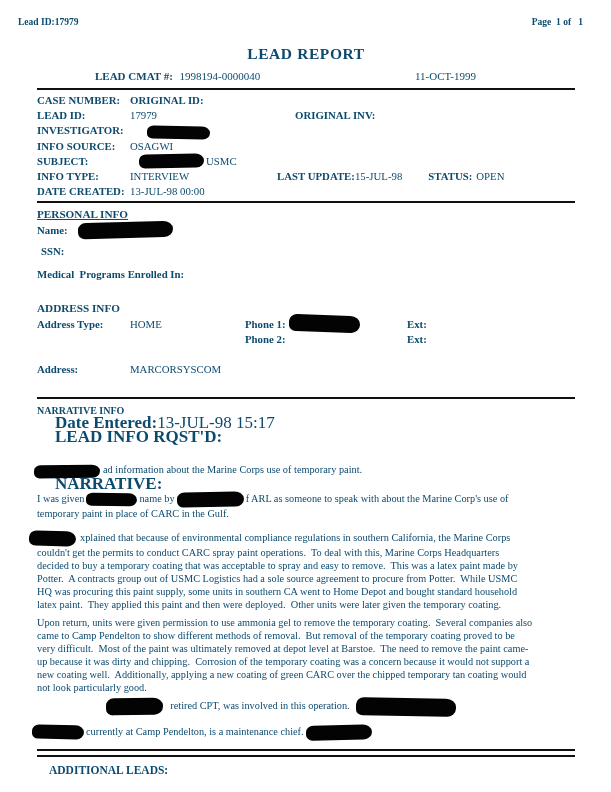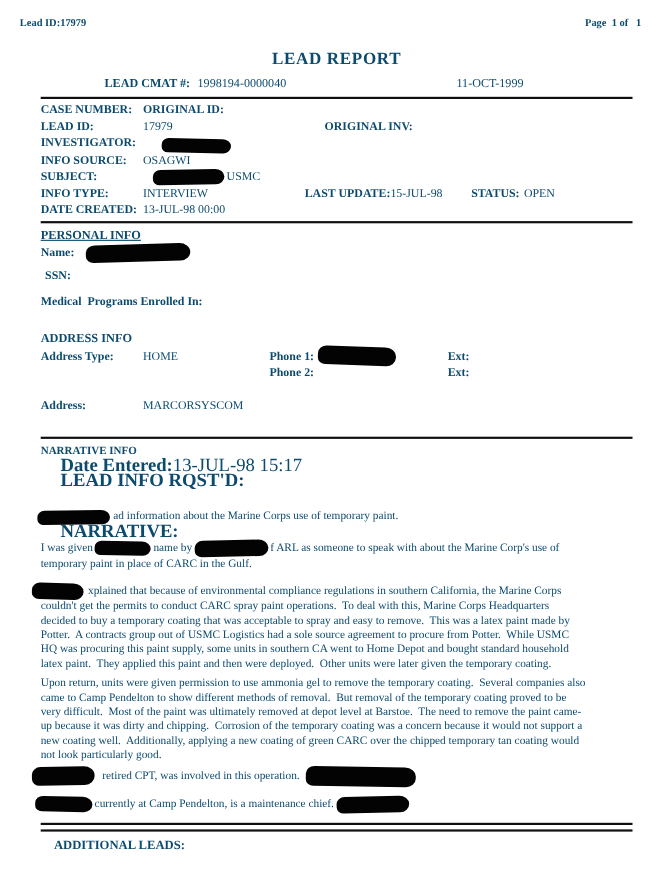--- a/index.html
+++ b/index.html
@@ -46,21 +46,21 @@
   .w115{width:115px;flex:none;}
   .phonecell{width:162px;display:flex;align-items:center;flex:none;}
   .spacer208{width:208px;flex:none;}
   
   .narrative{margin-top:6px;}
   .nheading{font-size:10px;font-weight:bold;}
   .nindent{margin-left:18px;}
   .nmeta{font-size:17px;line-height:14px;}
   .np{font-size:10.3px;line-height:13px;width:496px;margin:0;white-space:pre-wrap;}
   .np .txt{white-space:pre-wrap;}
-  .mt12{margin-top:11px;} .mt6{margin-top:5px;} .mt5{margin-top:4px;} .mt9{margin-top:9px;}
+  .mt12{margin-top:11px;} .mt6{margin-top:5px;} .mt5{margin-top:4px;text-align:center;} .mt9{margin-top:9px;}
   .additional{font-size:11.5px;font-weight:bold;margin-top:7px;margin-left:12px;}
 </style>
 </head>
 <body>
 
 <div class="page">
 
   <div class="topbar">
     <span><span>Lead ID:</span><span>17979</span></span>
     <span>Page  1 of   1</span>

